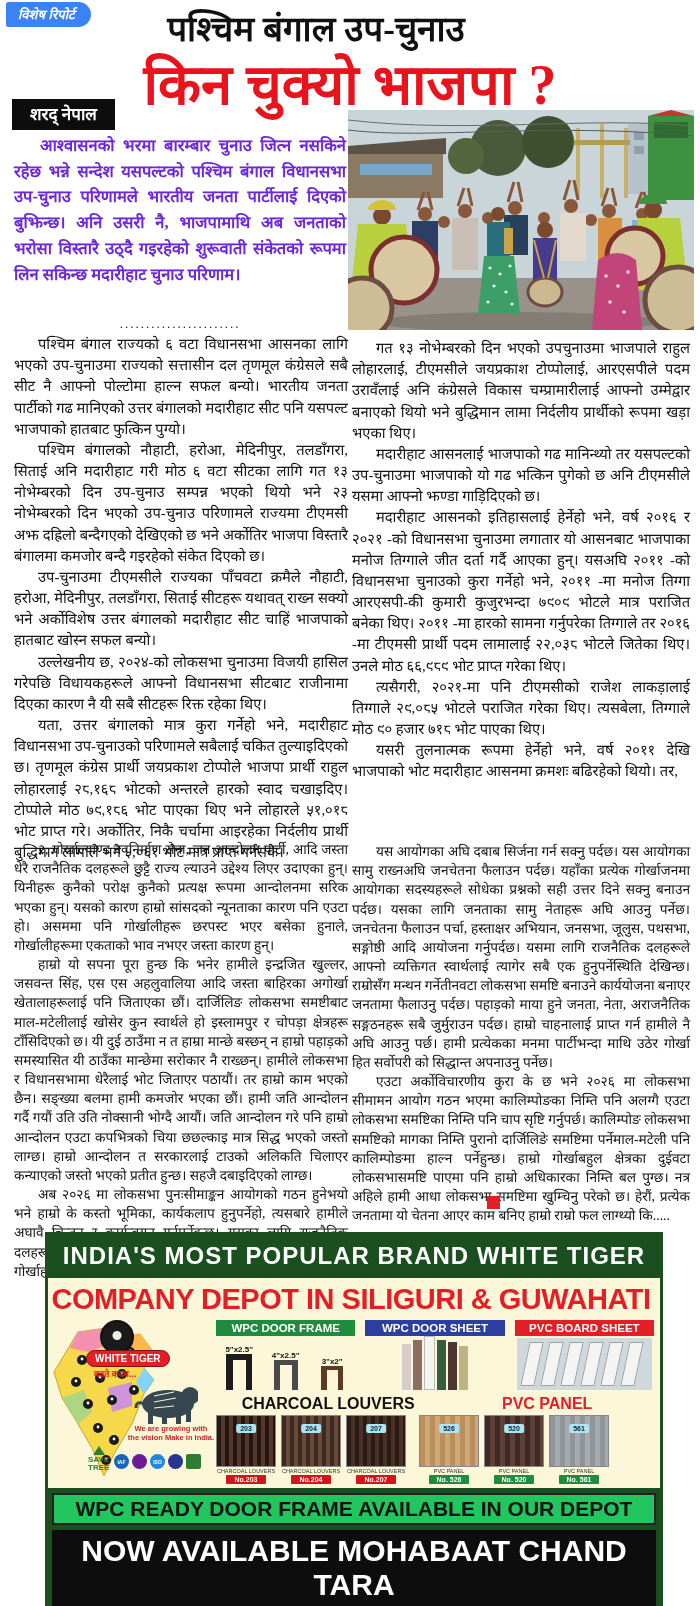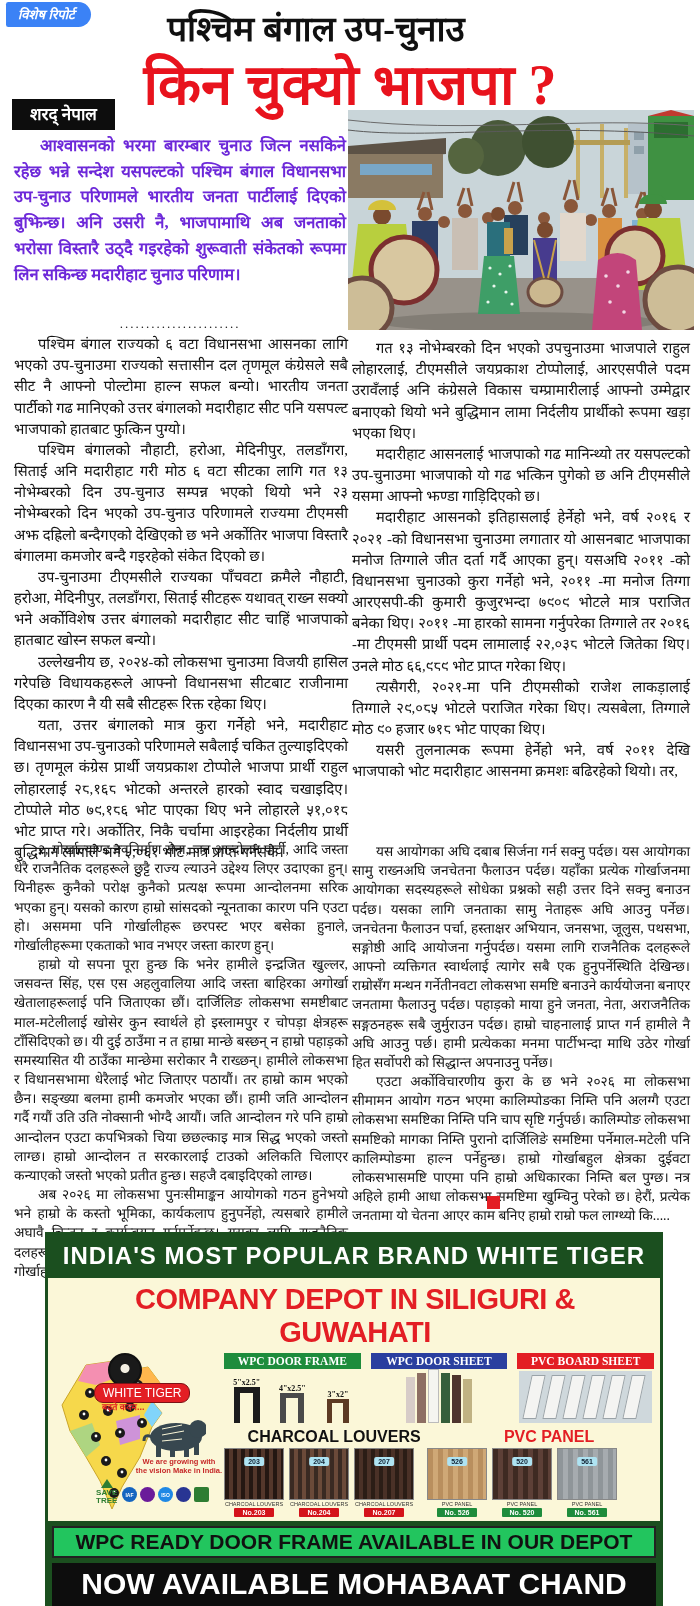--- a/index.html
+++ b/index.html
@@ -33,44 +33,44 @@
   .col2a{left:352px;top:338px;width:338px;font-size:14.7px;line-height:1.44;}
   .col1b{left:14px;top:840px;width:334px;font-size:13.7px;line-height:1.4;}
   .col2b{left:352px;top:842px;width:338px;font-size:13.7px;line-height:1.4;}
   .endmark{position:absolute;left:487px;top:1196px;width:13px;height:13px;background:#e31e24;}
 
   
   .ad{position:absolute;left:45px;top:1232px;width:612px;background:#1b4f1f;
     font-family:"Liberation Sans","DejaVu Sans",sans-serif;border:3px solid #1b4f1f;}
   .ad-banner{background:#1b4f1f;color:#fff;text-align:center;font-weight:bold;
     font-size:24px;letter-spacing:1px;padding:7px 0 8px 0;}
-  .ad-body{background:#fbf7d8;padding:2px 6px 4px 8px;}
+  .ad-body{background:#fbf7d8;padding:2px 6px 4px 0;}
   .ad-depot{color:#e31e24;text-align:center;font-weight:bold;font-size:29px;
     letter-spacing:-0.5px;padding:3px 0 4px 0;}
   .ad-products{display:flex;}
   .brand-col{width:168px;position:relative;height:158px;flex:none;}
-  .brand-pill{position:absolute;left:38px;top:30px;background:#e31e24;color:#fff;font-weight:normal;
-    font-size:12px;padding:2px 8px;border-radius:9px;border:1px solid #7c1216;z-index:3;}
+  .brand-pill{position:absolute;left:38px;top:30px;background:#e31e24;color:#fff;font-weight:bold;
+    font-size:10px;padding:2px 8px;border-radius:9px;border:1px solid #7c1216;z-index:3;}
   .brand-tagline{position:absolute;left:46px;top:47px;color:#e31e24;font-weight:bold;font-size:9px;z-index:3;}
   .tiger-emblem{position:absolute;left:52px;top:0px;width:30px;height:30px;border-radius:50%;
     background:radial-gradient(circle at 50% 45%, #f4efe2 0 4px, #1a1a1a 5px);z-index:3;border:2px solid #111;}
   .map{position:absolute;left:0px;top:8px;z-index:1;}
   .lion{position:absolute;left:86px;top:62px;z-index:2;}
   .growing{position:absolute;left:78px;top:104px;width:90px;color:#c62828;font-weight:bold;
     font-size:7.5px;line-height:1.25;text-align:center;z-index:3;}
   .savetree{position:absolute;left:40px;top:126px;color:#2e7d32;font-weight:bold;font-size:8px;
     line-height:1;text-align:center;z-index:3;}
   .tree-glyph{display:block;width:0;height:0;margin:0 auto 1px auto;border-left:6px solid transparent;
     border-right:6px solid transparent;border-bottom:9px solid #2e7d32;}
   .badges{position:absolute;left:66px;top:134px;display:flex;gap:3px;z-index:3;}
   .badge{width:15px;height:15px;border-radius:50%;color:#fff;font-size:5px;font-weight:bold;
     display:flex;align-items:center;justify-content:center;}
 
   .prod-grid{flex:1;display:flex;flex-direction:column;}
-  .prod-row{display:flex;gap:10px;justify-content:space-between;font-family:Liberation Serif, serif;}
+  .prod-row{display:flex;gap:10px;justify-content:flex-end;}
   .prod-card{flex:1;}
   .prod-chip{color:#fff;font-weight:bold;font-size:11.5px;text-align:center;padding:2px 0;}
   .chip-green{background:#1e8c3c;}
   .chip-blue{background:#2a3f9f;}
   .chip-red{background:#e31e24;}
   .frame-art{display:flex;align-items:flex-end;gap:4px;padding:2px 2px;height:52px;}
   .frame-size{font-size:8px;font-weight:bold;color:#111;text-align:center;}
   .frame-shape{background:#1c1c1c;display:block;margin:0 auto;position:relative;}
   .frame-shape span{position:absolute;left:25%;top:18%;width:50%;height:82%;background:#fbf7d8;display:block;}
   .sheet-art{display:flex;align-items:flex-end;justify-content:center;gap:2px;height:52px;padding:2px 0;}

